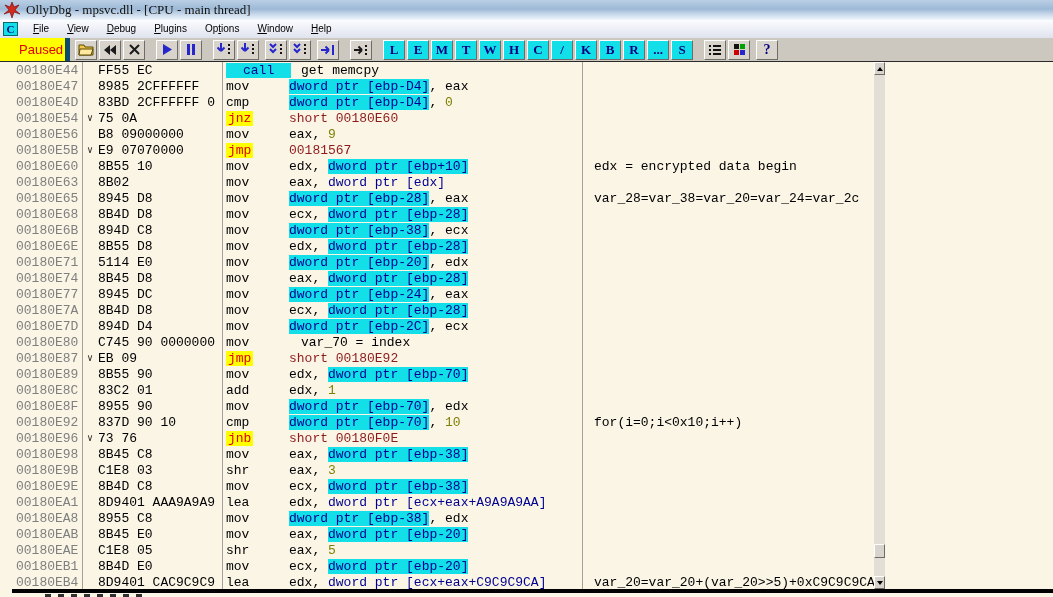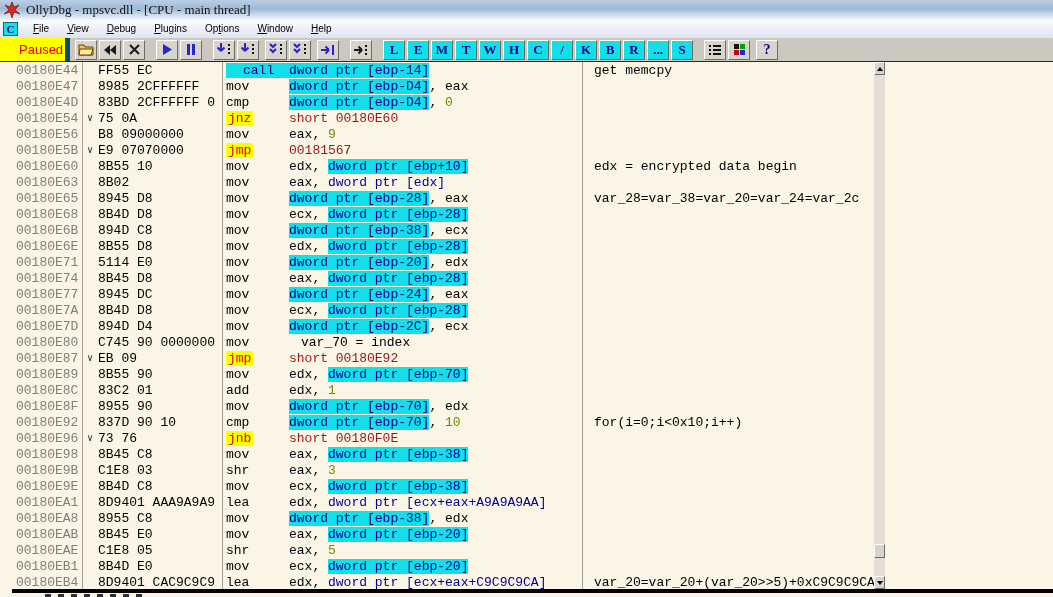--- a/index.html
+++ b/index.html
@@ -214,21 +214,21 @@
     </button>
     <div class="sgap"></div>
     <button class="tbtn" style="color:#000080;font-family:'Liberation Serif',serif;font-weight:bold;font-size:14px;">?</button>
   </div>
 
   <div id="pane">
     <div class="vline" style="left:70px;"></div>
     <div class="vline" style="left:210px;"></div>
     <div class="vline" style="left:570px;"></div>
     <div id="rows">
-        <div class="drow"><div class="col-addr">00180E44</div><div class="col-arrow"></div><div class="col-hex">FF55 EC</div><div class="col-mn"><span class="m-call">call</span></div><div class="col-op"><span class="c-memhl">dword ptr [ebp-14]</span></div><div class="col-cmt">get memcpy</div></div>
+        <div class="drow"><div class="col-addr">00180E44</div><div class="col-arrow"></div><div class="col-hex">FF55 EC</div><div class="col-mn"><span class="m-call">call</span></div><div class="col-cmt">get memcpy</div></div>
         <div class="drow"><div class="col-addr">00180E47</div><div class="col-arrow"></div><div class="col-hex">8985 2CFFFFFF</div><div class="col-mn"><span class="m-plain">mov</span></div><div class="col-op"><span class="c-memhl">dword ptr [ebp-D4]</span><span class="c-plain">, eax</span></div><div class="col-cmt"></div></div>
         <div class="drow"><div class="col-addr">00180E4D</div><div class="col-arrow"></div><div class="col-hex">83BD 2CFFFFFF 0</div><div class="col-mn"><span class="m-plain">cmp</span></div><div class="col-op"><span class="c-memhl">dword ptr [ebp-D4]</span><span class="c-plain">, </span><span class="c-num">0</span></div><div class="col-cmt"></div></div>
         <div class="drow"><div class="col-addr">00180E54</div><div class="col-arrow">∨</div><div class="col-hex">75 0A</div><div class="col-mn"><span class="m-jump">jnz</span></div><div class="col-op"><span class="c-jump">short 00180E60</span></div><div class="col-cmt"></div></div>
         <div class="drow"><div class="col-addr">00180E56</div><div class="col-arrow"></div><div class="col-hex">B8 09000000</div><div class="col-mn"><span class="m-plain">mov</span></div><div class="col-op"><span class="c-plain">eax, </span><span class="c-num">9</span></div><div class="col-cmt"></div></div>
         <div class="drow"><div class="col-addr">00180E5B</div><div class="col-arrow">∨</div><div class="col-hex">E9 07070000</div><div class="col-mn"><span class="m-jump">jmp</span></div><div class="col-op"><span class="c-jump">00181567</span></div><div class="col-cmt"></div></div>
         <div class="drow"><div class="col-addr">00180E60</div><div class="col-arrow"></div><div class="col-hex">8B55 10</div><div class="col-mn"><span class="m-plain">mov</span></div><div class="col-op"><span class="c-plain">edx, </span><span class="c-memhl">dword ptr [ebp+10]</span></div><div class="col-cmt">edx = encrypted data begin</div></div>
         <div class="drow"><div class="col-addr">00180E63</div><div class="col-arrow"></div><div class="col-hex">8B02</div><div class="col-mn"><span class="m-plain">mov</span></div><div class="col-op"><span class="c-plain">eax, </span><span class="c-mem">dword ptr [edx]</span></div><div class="col-cmt"></div></div>
         <div class="drow"><div class="col-addr">00180E65</div><div class="col-arrow"></div><div class="col-hex">8945 D8</div><div class="col-mn"><span class="m-plain">mov</span></div><div class="col-op"><span class="c-memhl">dword ptr [ebp-28]</span><span class="c-plain">, eax</span></div><div class="col-cmt">var_28=var_38=var_20=var_24=var_2c</div></div>
         <div class="drow"><div class="col-addr">00180E68</div><div class="col-arrow"></div><div class="col-hex">8B4D D8</div><div class="col-mn"><span class="m-plain">mov</span></div><div class="col-op"><span class="c-plain">ecx, </span><span class="c-memhl">dword ptr [ebp-28]</span></div><div class="col-cmt"></div></div>
         <div class="drow"><div class="col-addr">00180E6B</div><div class="col-arrow"></div><div class="col-hex">894D C8</div><div class="col-mn"><span class="m-plain">mov</span></div><div class="col-op"><span class="c-memhl">dword ptr [ebp-38]</span><span class="c-plain">, ecx</span></div><div class="col-cmt"></div></div>

